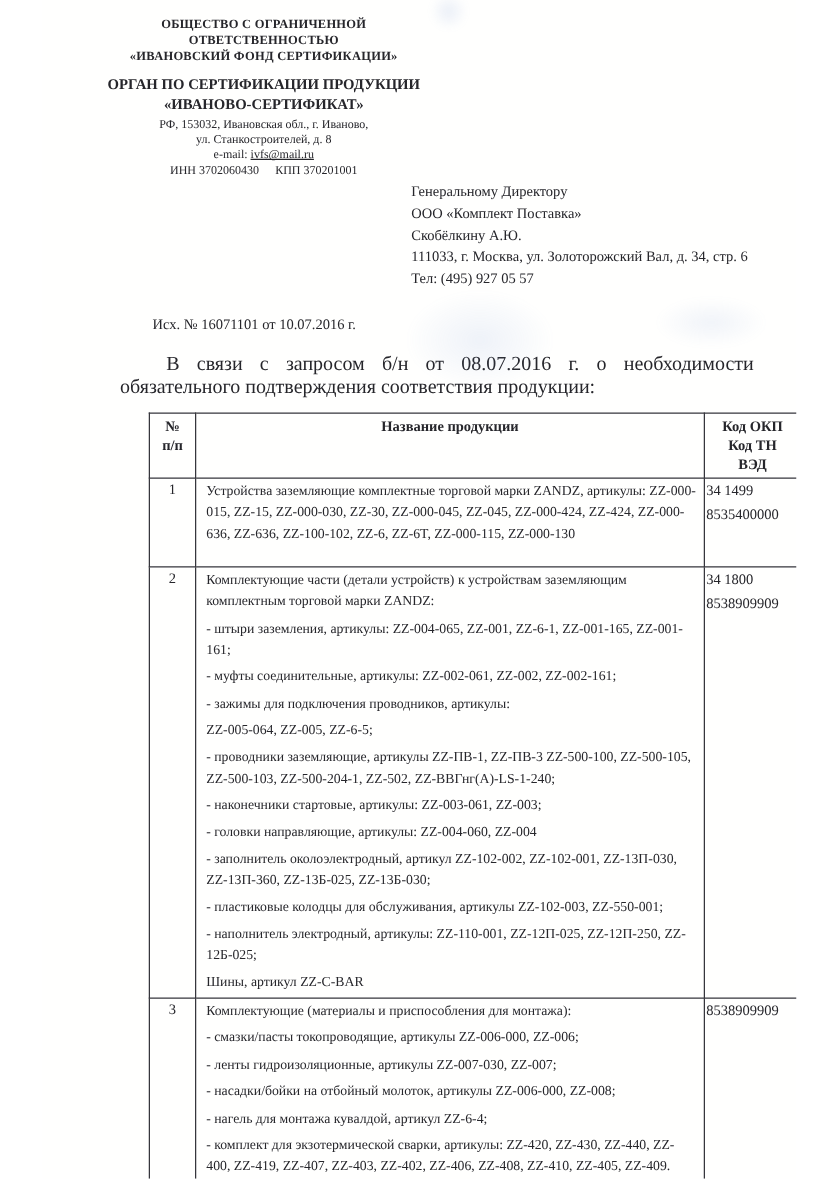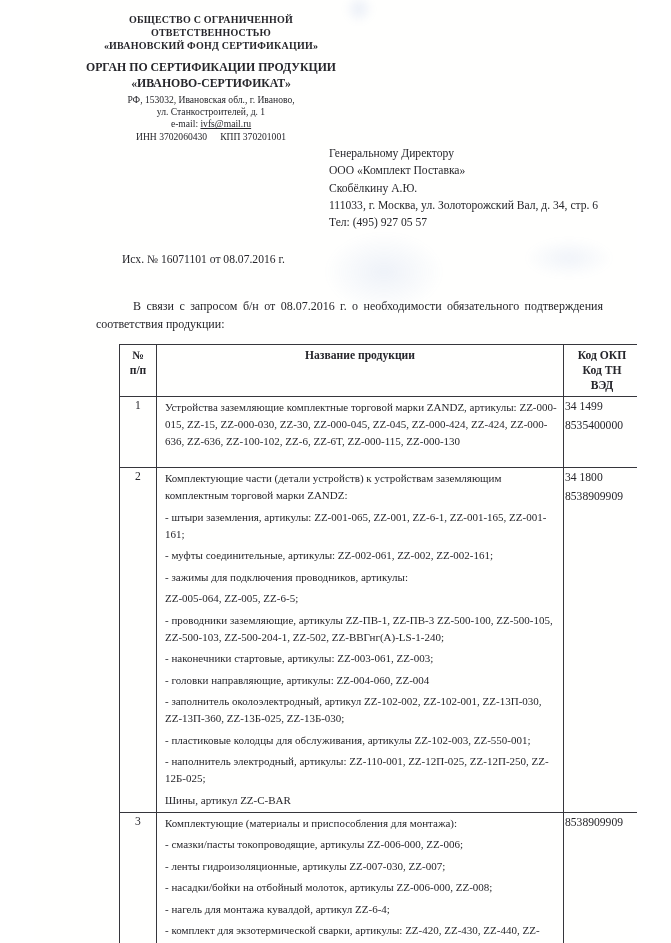--- a/index.html
+++ b/index.html
@@ -26,21 +26,21 @@
   .email-line { font-size:9.6px; line-height:12.2px; }
   .email-underline { text-decoration:underline;margin-top:12px; }
   .inn-line { font-size:9.6px; line-height:12.2px; }
   .inn-line .gap { display:inline-block; width:13px; }
 
   .addressee { position:absolute; left:295px; top:145px; font-size:11.6px; line-height:17.3px; }
 
   .ref { margin:8px 0 0 88px; font-size:11.6px; }
 
   .intro {
-    margin:31px 34px 0 62px; font-size:12px; line-height:18px;
+    margin:17px 34px 0 62px; font-size:16px; line-height:18px;
     text-align:justify; text-indent:37px;
   }
 
   .table-wrap { margin:11px 0 0 85px; }
   table.products { border-collapse:collapse; width:521px; table-layout:fixed; }
   table.products th, table.products td { border:1.6px solid #36363c; vertical-align:top; }
   col.c-num { width:37px; }
   col.c-name { width:407px; }
   col.c-code { width:77px; }
   th.hdr {
@@ -70,36 +70,36 @@
     <div class="lh-left">
       <div class="company">ОБЩЕСТВО С ОГРАНИЧЕННОЙ</div>
       <div class="company">ОТВЕТСТВЕННОСТЬЮ</div>
       <div class="company">«ИВАНОВСКИЙ ФОНД СЕРТИФИКАЦИИ»</div>
       <div class="org">
         <div>ОРГАН ПО СЕРТИФИКАЦИИ ПРОДУКЦИИ</div>
         <div>«ИВАНОВО-СЕРТИФИКАТ»</div>
       </div>
       <div class="addr">
         <div>РФ, 153032, Ивановская обл., г. Иваново,</div>
-        <div>ул. Станкостроителей, д. 1</div>
+        <div>ул. Станкостроителей, д. 8</div>
         <div class="email-line"><span>e-mail: </span><span class="email-underline">ivfs@mail.ru</span></div>
         <div class="inn-line"><span>ИНН 3702060430</span><span class="gap"></span><span>КПП 370201001</span></div>
       </div>
     </div>
 
     <div class="addressee">
       <div>Генеральному Директору</div>
       <div>ООО «Комплект Поставка»</div>
       <div>Скобёлкину А.Ю.</div>
       <div>111033, г. Москва, ул. Золоторожский Вал, д. 34, стр. 6</div>
       <div>Тел: (495) 927 05 57</div>
     </div>
   </div>
 
-  <div class="ref">Исх. № 16071101 от 08.07.2016 г.</div>
+  <div class="ref">Исх. № 16071101 от 10.07.2016 г.</div>
 
   <div class="intro">В связи с запросом б/н от 08.07.2016 г. о необходимости обязательного подтверждения соответствия продукции:</div>
 
   <div class="table-wrap">
     <table class="products">
       <colgroup>
           <col class="c-num">
           <col class="c-name">
           <col class="c-code">
         </colgroup>
@@ -121,21 +121,21 @@
             </td>
             <td class="code-cell">
               <div class="code-line">34 1499</div>
               <div class="code-line">8535400000</div>
             </td>
           </tr>
           <tr>
             <td class="num-cell">2</td>
             <td class="name-cell">
               <div class="para first">Комплектующие части (детали устройств) к устройствам заземляющим комплектным торговой марки ZANDZ:</div>
-              <div class="para">- штыри заземления, артикулы: ZZ-001-065, ZZ-001, ZZ-6-1, ZZ-001-165, ZZ-001-161;</div>
+              <div class="para">- штыри заземления, артикулы: ZZ-004-065, ZZ-001, ZZ-6-1, ZZ-001-165, ZZ-001-161;</div>
               <div class="para">- муфты соединительные, артикулы: ZZ-002-061, ZZ-002, ZZ-002-161;</div>
               <div class="para">- зажимы для подключения проводников, артикулы:</div>
               <div class="para">ZZ-005-064,  ZZ-005, ZZ-6-5;</div>
               <div class="para">- проводники заземляющие, артикулы ZZ-ПВ-1, ZZ-ПВ-3 ZZ-500-100, ZZ-500-105, ZZ-500-103, ZZ-500-204-1, ZZ-502, ZZ-ВВГнг(А)-LS-1-240;</div>
               <div class="para">- наконечники стартовые, артикулы: ZZ-003-061, ZZ-003;</div>
               <div class="para">- головки направляющие, артикулы: ZZ-004-060, ZZ-004</div>
               <div class="para">- заполнитель околоэлектродный, артикул ZZ-102-002, ZZ-102-001, ZZ-13П-030, ZZ-13П-360, ZZ-13Б-025, ZZ-13Б-030;</div>
               <div class="para">- пластиковые колодцы для обслуживания, артикулы ZZ-102-003, ZZ-550-001;</div>
               <div class="para">- наполнитель электродный, артикулы: ZZ-110-001, ZZ-12П-025, ZZ-12П-250, ZZ-12Б-025;</div>
               <div class="para">Шины, артикул ZZ-C-BAR</div>

